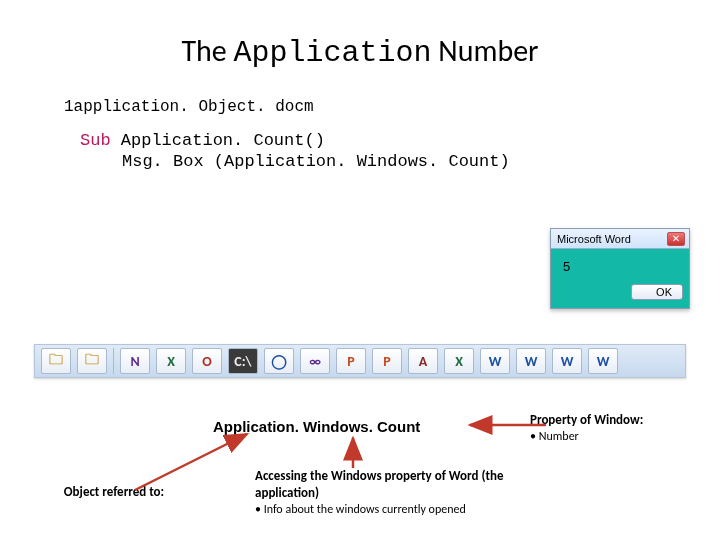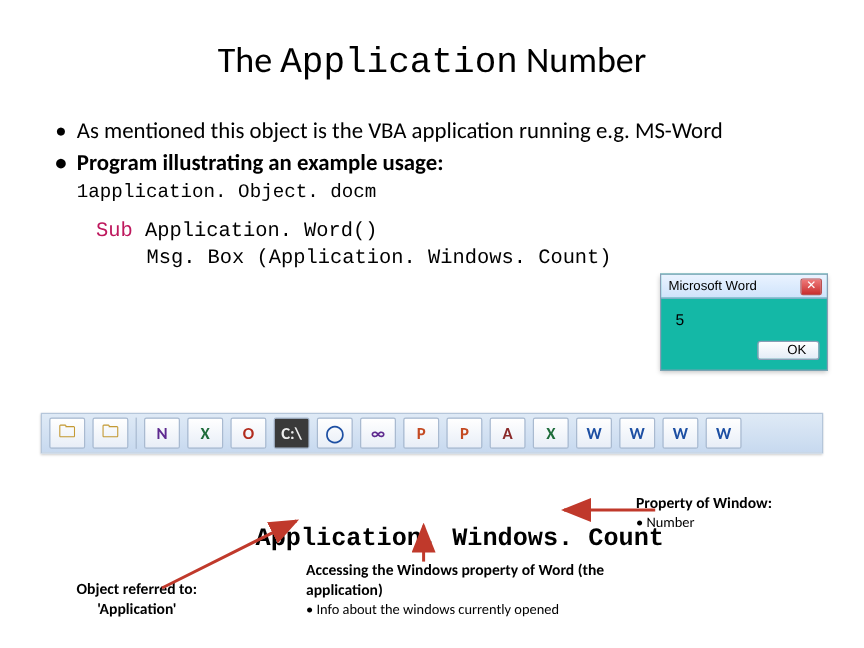--- a/index.html
+++ b/index.html
@@ -74,48 +74,44 @@
     font-size: 14px; font-weight: 700;
   }
   .tb-sep { width: 1px; height: 26px; background: #a9bad0; }
   .ic-excel { color:#1e6c3a; } .ic-opera { color:#b22c1e; }
   .ic-black { background:#3a3a3a; color:#eee; }
   .ic-vs { color:#5e2a8f; } .ic-ppt { color:#c44a22; }
   .ic-acc { color:#8a2a2a; } .ic-word { color:#1d4fa3; }
   .ic-fold { color:#c49a34; }
   .expr {
     position: absolute; left: 213px; top: 418px;
-    font-family: Liberation Mono, monospace; font-size: 21px; font-weight: 700; margin-top: 20px;
+    font-family: Liberation Sans, sans-serif; font-size: 15px; font-weight: 700;
   }
   .annot { position: absolute; font-size: 13px; line-height: 1.3; }
   .annot .sub { font-size: 12px; }
   .annot .sub::before { content:"• "; }
   #annot-right { right: 30px; top: 412px; width: 160px; font-weight: 700; }
   #annot-right .sub { font-weight: 400; }
   #annot-left { left: 34px; top: 484px; width: 160px; font-weight: 700; text-align: center; }
   #annot-mid { left: 255px; top: 468px; width: 300px; font-weight: 700; }
   #annot-mid .sub { font-weight: 400; }
   svg.arrows { position: absolute; left: 0; top: 0; pointer-events: none; }
 </style>
 </head>
 <body>
 
 <div class="slide">
   <h1 class="title">
     <span>The </span><span class="mono">Application</span><span> Number</span>
   </h1>
 
-  <ul class="bullets">
-    <li>As mentioned this object is the VBA application running e.g. MS-Word</li>
-    <li class="bold">Program illustrating an example usage:</li>
-  </ul>
   <div class="filename">1application. Object. docm</div>
 
   <div class="codeblock">
-    <div><span class="kw">Sub</span><span> Application. Word()</span></div>
+    <div><span class="kw">Sub</span><span> Application. Count()</span></div>
     <div><span class="indent">Msg. Box (Application. Windows. Count)</span></div>
   </div>
 
   <div class="dialog">
     <div class="dlg-title">
       <span>Microsoft Word</span>
       <span class="dlg-close">✕</span>
     </div>
     <div class="dlg-body">5</div>
     <div class="dlg-btns">
@@ -144,21 +140,20 @@
     </div>
 
   <div class="expr">Application. Windows. Count</div>
 
   <div id="annot-right" class="annot">
     <div>Property of Window:</div>
     <div class="sub">Number</div>
   </div>
   <div id="annot-left" class="annot">
     <div>Object referred to:</div>
-    <div>'Application'</div>
   </div>
   <div id="annot-mid" class="annot">
     <div>Accessing the Windows property of Word (the application)</div>
     <div class="sub">Info about the windows currently opened</div>
   </div>
 
   <svg class="arrows" width="720" height="540">
     <defs>
       <marker id="ah" markerWidth="10" markerHeight="8" refX="9" refY="4" orient="auto">
         <polygon points="0,0 10,4 0,8" fill="#c0392b"></polygon>

